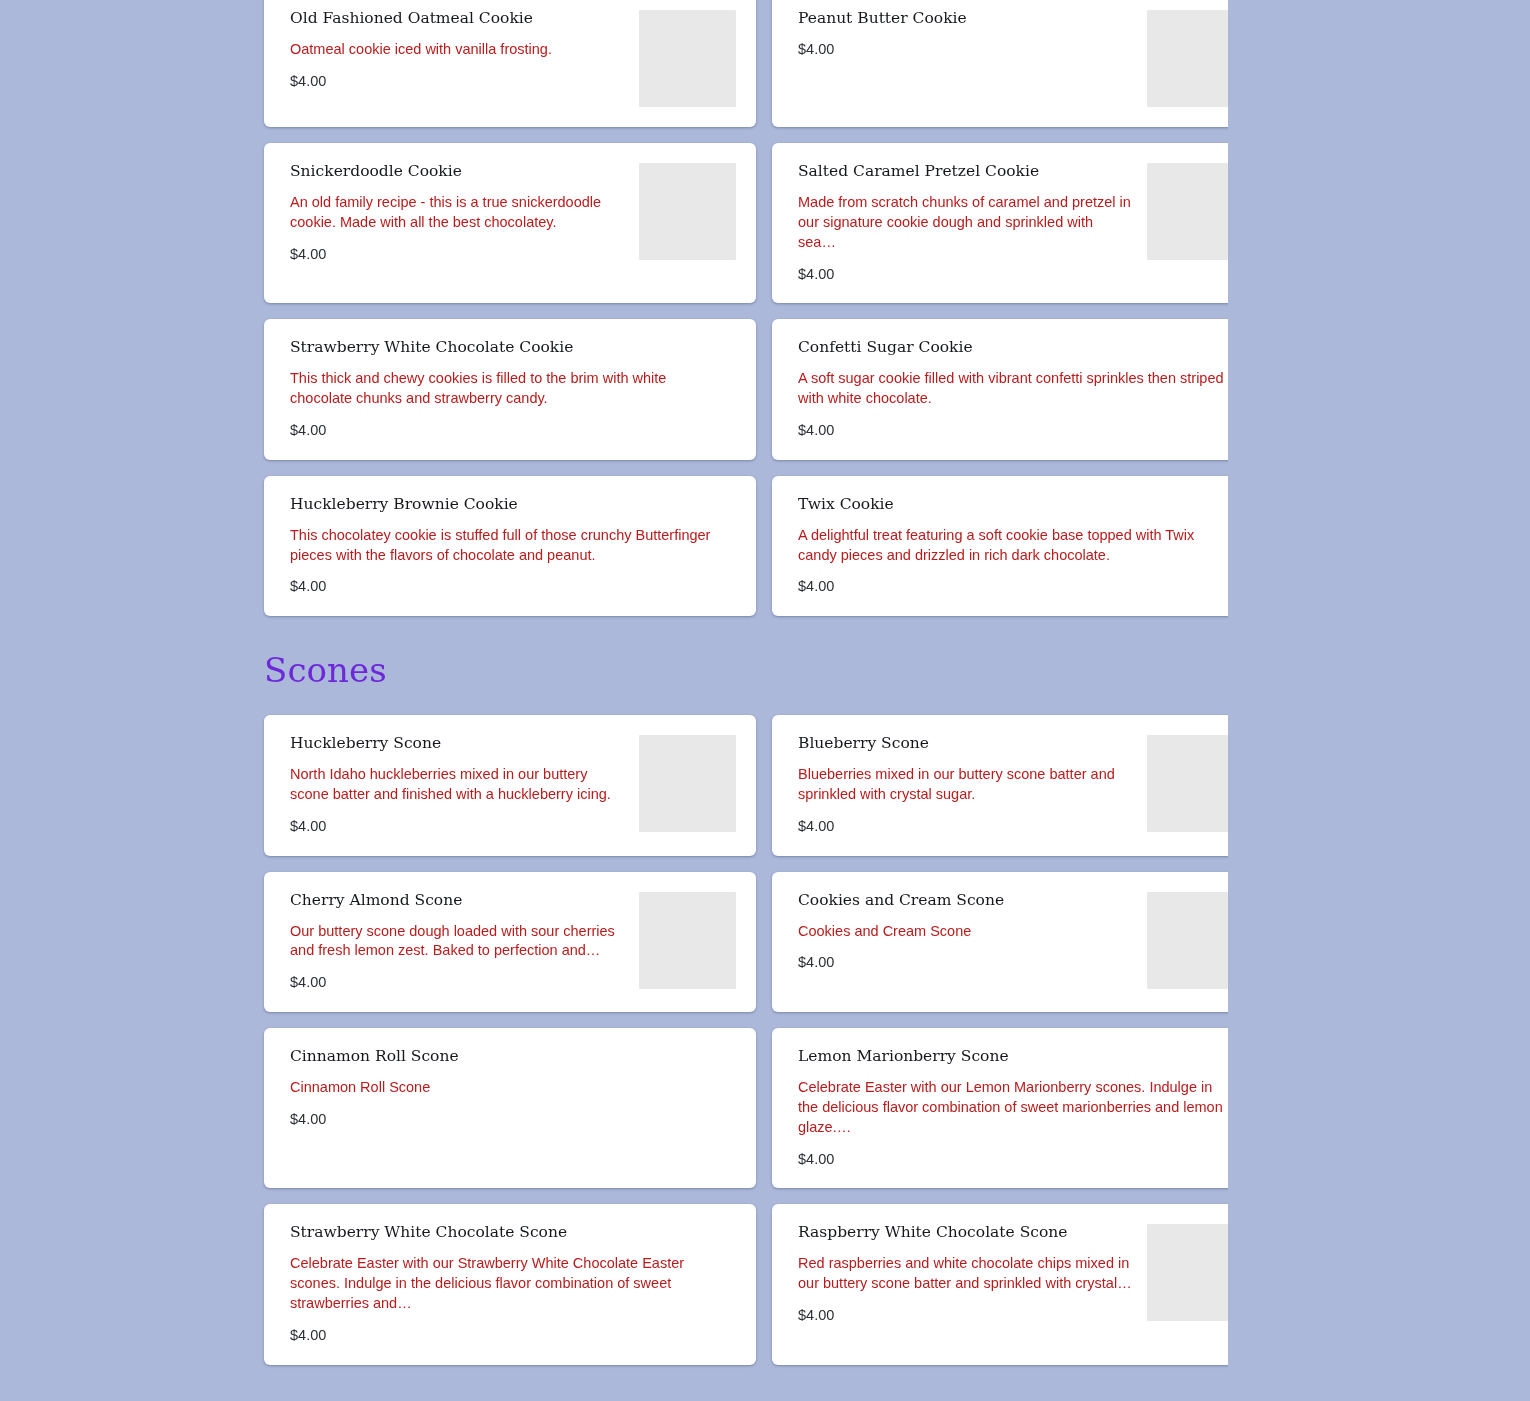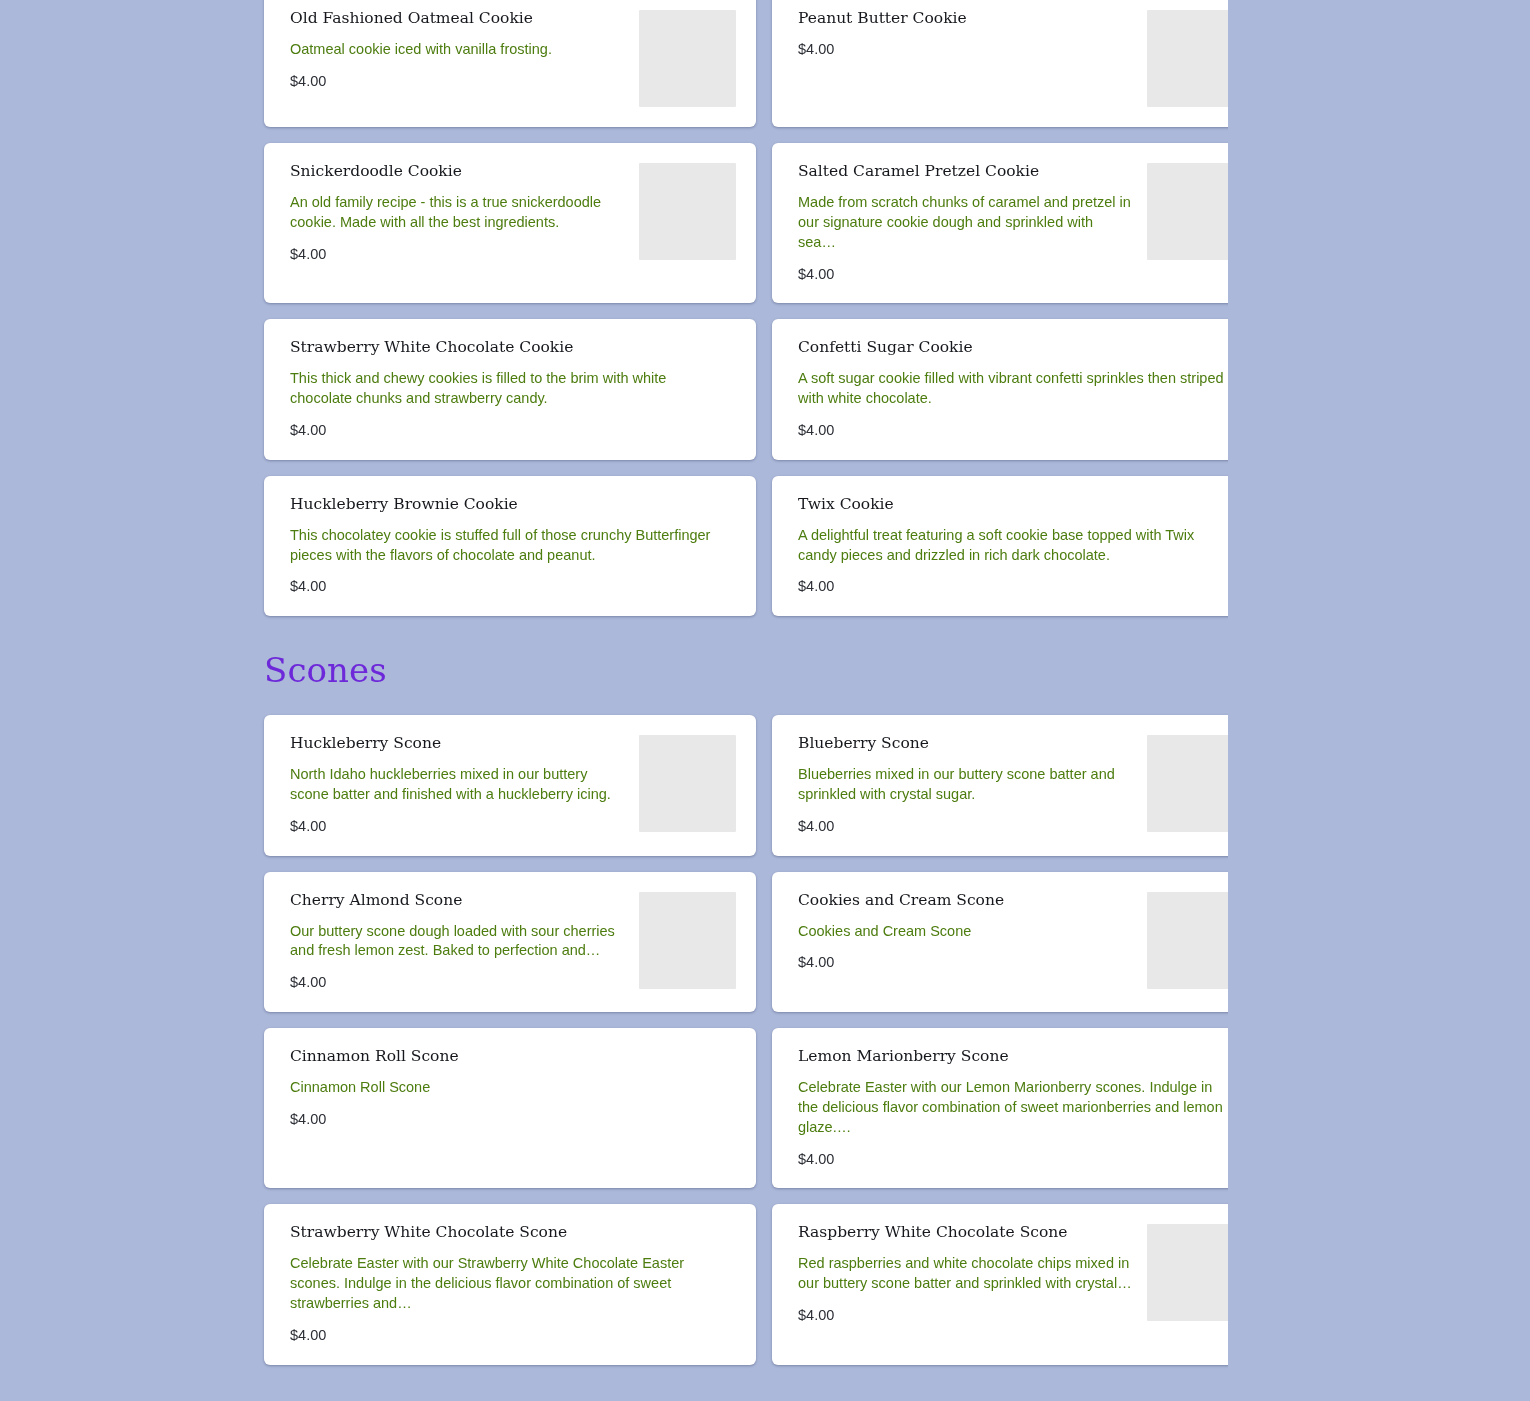--- a/index.html
+++ b/index.html
@@ -79,21 +79,21 @@
     font-family:"DejaVu Serif", "Liberation Serif", serif;
     font-size:15.5px;
     font-weight:400;
     color:#16181d;
     line-height:1.35;
     margin-bottom:11px;
   }
 
   .item-desc {
     font-size:14.5px;
-    color:#4d7c0f;
+    color:#b91c1c;
     line-height:1.37;
     margin-bottom:12px;
   }
 
   .item-price {
     font-size:14.5px;
     color:#2c2f36;
     line-height:1.3;
   }
 
@@ -128,21 +128,21 @@
           <div class="card has-image">
             <div class="card-body">
               <div class="item-name">Peanut Butter Cookie</div>
               <div class="item-price">$4.00</div>
             </div>
             <div class="item-image"></div>
           </div>
           <div class="card has-image">
             <div class="card-body">
               <div class="item-name">Snickerdoodle Cookie</div>
-              <div class="item-desc">An old family recipe - this is a true snickerdoodle cookie. Made with all the best ingredients.</div>
+              <div class="item-desc">An old family recipe - this is a true snickerdoodle cookie. Made with all the best chocolatey.</div>
               <div class="item-price">$4.00</div>
             </div>
             <div class="item-image"></div>
           </div>
           <div class="card has-image">
             <div class="card-body">
               <div class="item-name">Salted Caramel Pretzel Cookie</div>
               <div class="item-desc">Made from scratch chunks of caramel and pretzel in our signature cookie dough and sprinkled with sea…</div>
               <div class="item-price">$4.00</div>
             </div>

